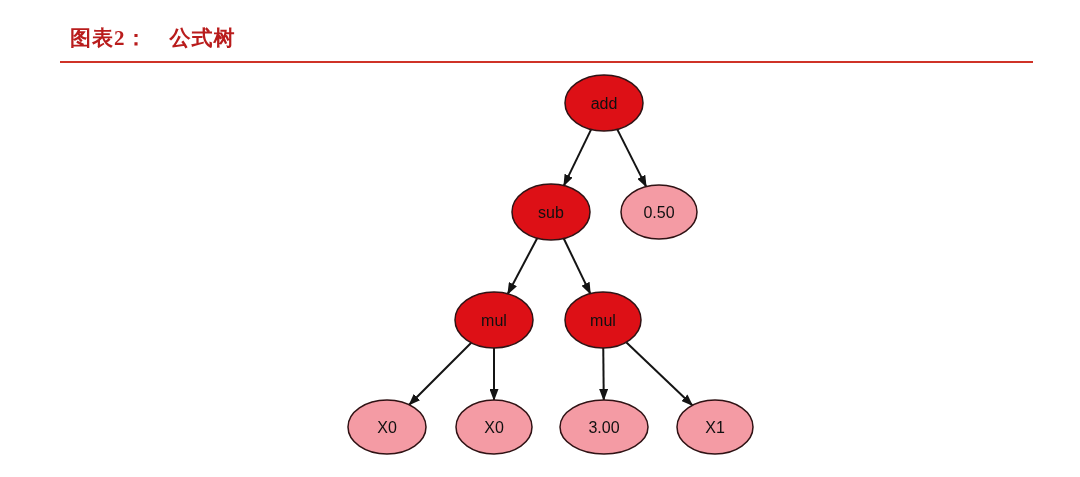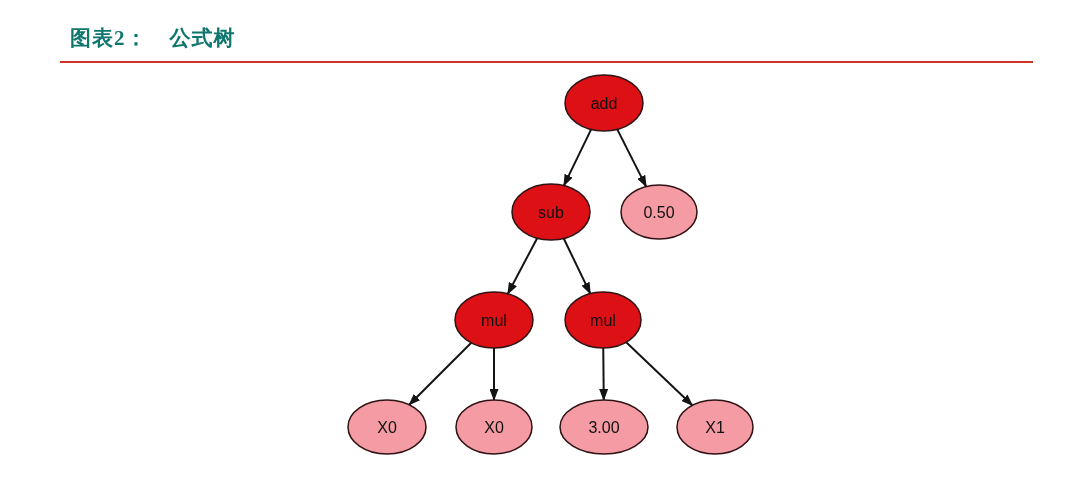--- a/index.html
+++ b/index.html
@@ -49,21 +49,21 @@
   .tree-node-label {
     font-family: "Liberation Sans", "DejaVu Sans", sans-serif;
     font-size: 16px;
   }
 </style>
 </head>
 <body>
 
 <div class="page">
 
-  <div class="figure-caption" style="color: #0f766e;">
+  <div class="figure-caption" style="color: #b91c1c;">
     <span class="caption-label">图表2：</span><span class="caption-title">公式树</span>
   </div>
 
   <hr class="caption-rule" style="background: rgb(207, 50, 39);">
 
   <svg id="tree-svg" class="tree-svg" viewBox="0 0 1080 477" xmlns="http://www.w3.org/2000/svg">
       <defs>
         <marker id="arrowhead" markerUnits="userSpaceOnUse" markerWidth="12" markerHeight="9" refX="11" refY="4.5" orient="auto">
           <path d="M0,0 L12,4.5 L0,9 Z" fill="#141414"></path>
         </marker>

